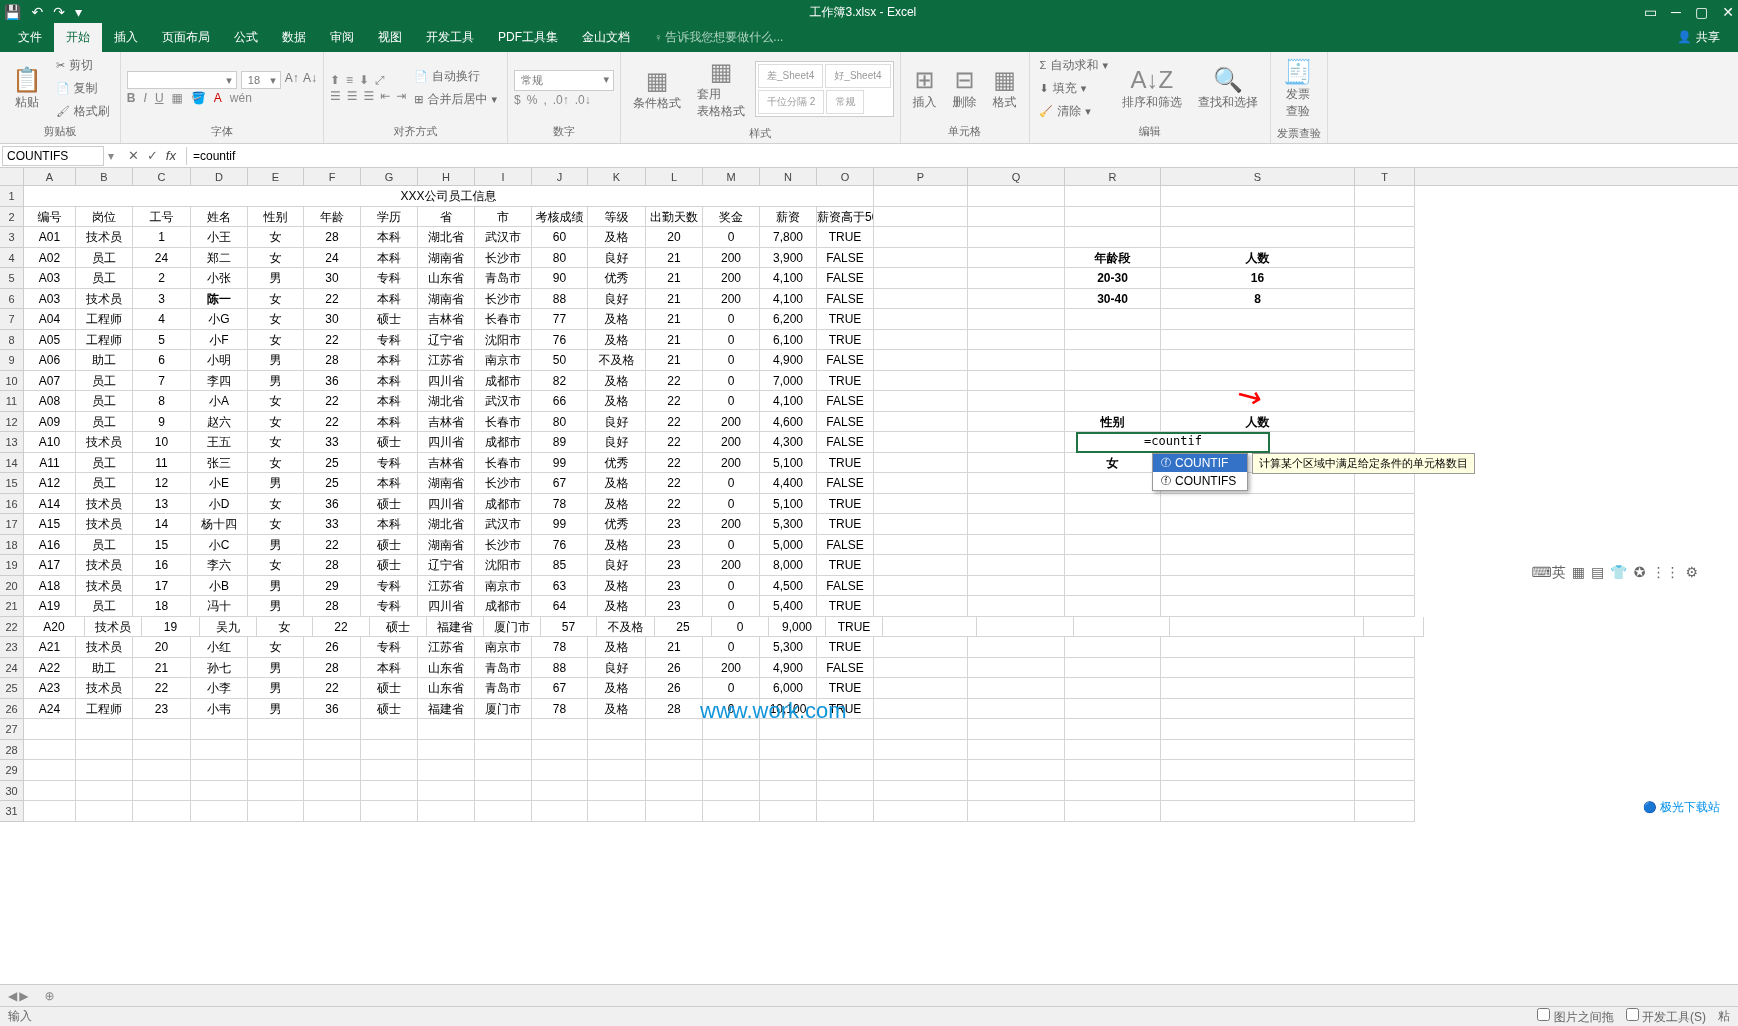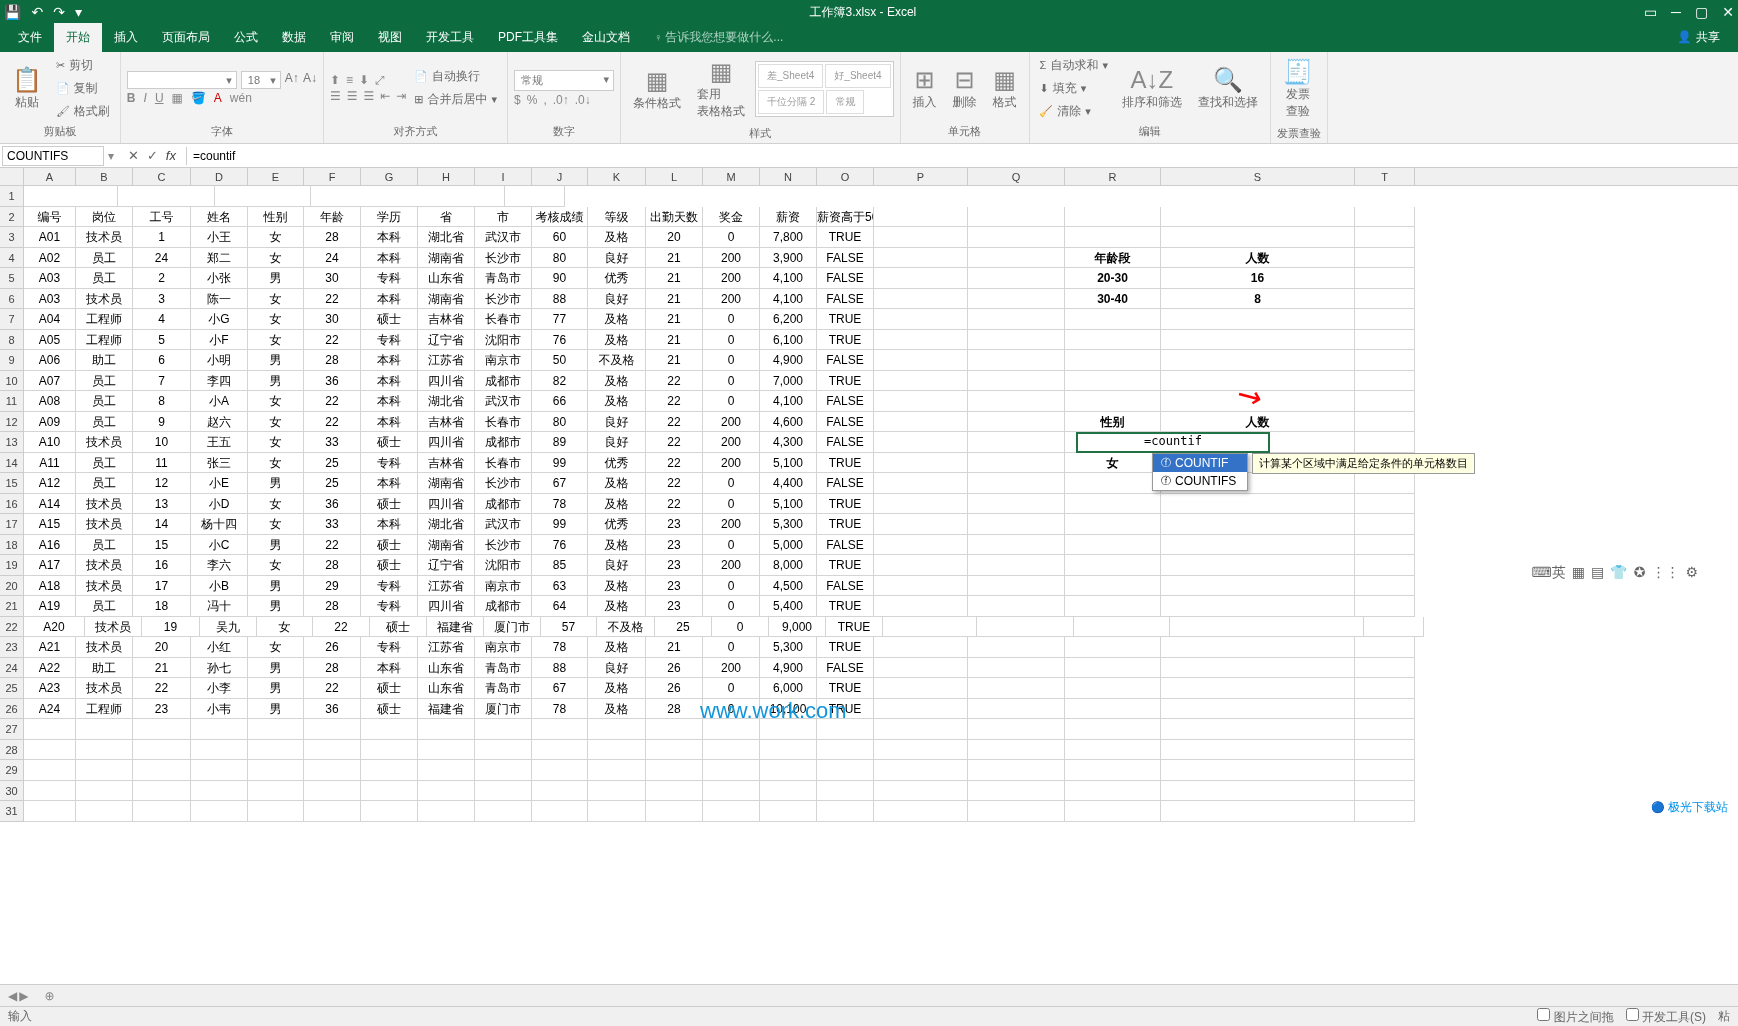--- a/index.html
+++ b/index.html
@@ -56,21 +56,21 @@
 .sheet-tabs{position:absolute;bottom:20px;left:0;right:0;height:22px;background:#f0f0f0;border-top:1px solid #ccc;display:flex;align-items:center;}
 .sheet-tabs .nav{display:flex;gap:2px;padding:0 8px;color:#888;}
 .sheet-tab{padding:3px 12px;border:1px solid #ccc;border-bottom:none;background:#fff;font-size:11px;cursor:pointer;margin-right:-1px;}
 .sheet-tab.active{background:#fff;border-bottom:2px solid #217346;color:#217346;font-weight:bold;}
 .sheet-tab.highlight{background:#ffcc66;}
 .status-bar{position:absolute;bottom:0;left:0;right:0;height:20px;background:#f0f0f0;border-top:1px solid #ccc;display:flex;align-items:center;padding:0 8px;font-size:11px;color:#666;justify-content:space-between;}
 .watermark{position:absolute;z-index:50;pointer-events:none;}
 .watermark .red-text{color:#e60012;font-weight:bold;font-size:42px;}
 .watermark .blue-text{color:#1296db;font-size:22px;}
 .watermark .tag{background:#1296db;color:#fff;font-weight:bold;font-size:50px;padding:8px 14px;border-radius:8px;}
-.corner-logo{position:absolute;right:4px;bottom:0;z-index:60;font-size:11px;color:#0091ea;background:rgba(255,255,255,0.7);padding:6px;}
+.corner-logo{position:absolute;right:12px;bottom:0;z-index:60;font-size:11px;color:#0091ea;background:rgba(255,255,255,0.7);padding:6px;}
 .coltext{color:#777;}
 input.cell-input{border:none;outline:none;width:100%;font-size:12px;text-align:center;font-family:monospace;}
 .floating-toolbar{position:absolute;right:40px;bottom:240px;display:flex;gap:6px;z-index:40;}
 .floating-toolbar span{color:#666;font-size:14px;}
 </style>
 </head>
 <body>
 
 <div class="titlebar">
   <div class="qat">
@@ -319,20 +319,21 @@
         <div class="row-header">25</div>
         <div class="row-header">26</div>
         <div class="row-header">27</div>
         <div class="row-header">28</div>
         <div class="row-header">29</div>
         <div class="row-header">30</div>
         <div class="row-header">31</div>
       </div>
     <div class="cells" id="cells">
         <div class="cell-row">
+          <div class="cell merged-title" style="width: 850px;">XXX公司员工信息</div>
           <div class="cell center" style="width: 94px;"></div>
           <div class="cell center" style="width: 97px;"></div>
           <div class="cell center" style="width: 96px;"></div>
           <div class="cell center" style="width: 194px;"></div>
           <div class="cell center" style="width: 60px;"></div>
         </div>
         <div class="cell-row">
           <div class="cell center" style="width: 52px;">编号</div>
           <div class="cell center" style="width: 57px;">岗位</div>
           <div class="cell center" style="width: 58px;">工号</div>
@@ -417,21 +418,21 @@
           <div class="cell center" style="width: 94px;"></div>
           <div class="cell center" style="width: 97px;"></div>
           <div class="cell center" style="width: 96px; font-weight: bold;">20-30</div>
           <div class="cell center" style="width: 194px; font-weight: bold;">16</div>
           <div class="cell center" style="width: 60px;"></div>
         </div>
         <div class="cell-row">
           <div class="cell center" style="width: 52px;">A03</div>
           <div class="cell center" style="width: 57px;">技术员</div>
           <div class="cell center" style="width: 58px;">3</div>
-          <div class="cell center" style="width: 57px;">陈一</div>
+          <div class="cell center" style="width: 57px; font-weight: bold;">陈一</div>
           <div class="cell center" style="width: 56px;">女</div>
           <div class="cell center" style="width: 57px;">22</div>
           <div class="cell center" style="width: 57px;">本科</div>
           <div class="cell center" style="width: 57px;">湖南省</div>
           <div class="cell center" style="width: 57px;">长沙市</div>
           <div class="cell center" style="width: 56px;">88</div>
           <div class="cell center" style="width: 58px;">良好</div>
           <div class="cell center" style="width: 57px;">21</div>
           <div class="cell center" style="width: 57px;">200</div>
           <div class="cell center" style="width: 57px;">4,100</div>

